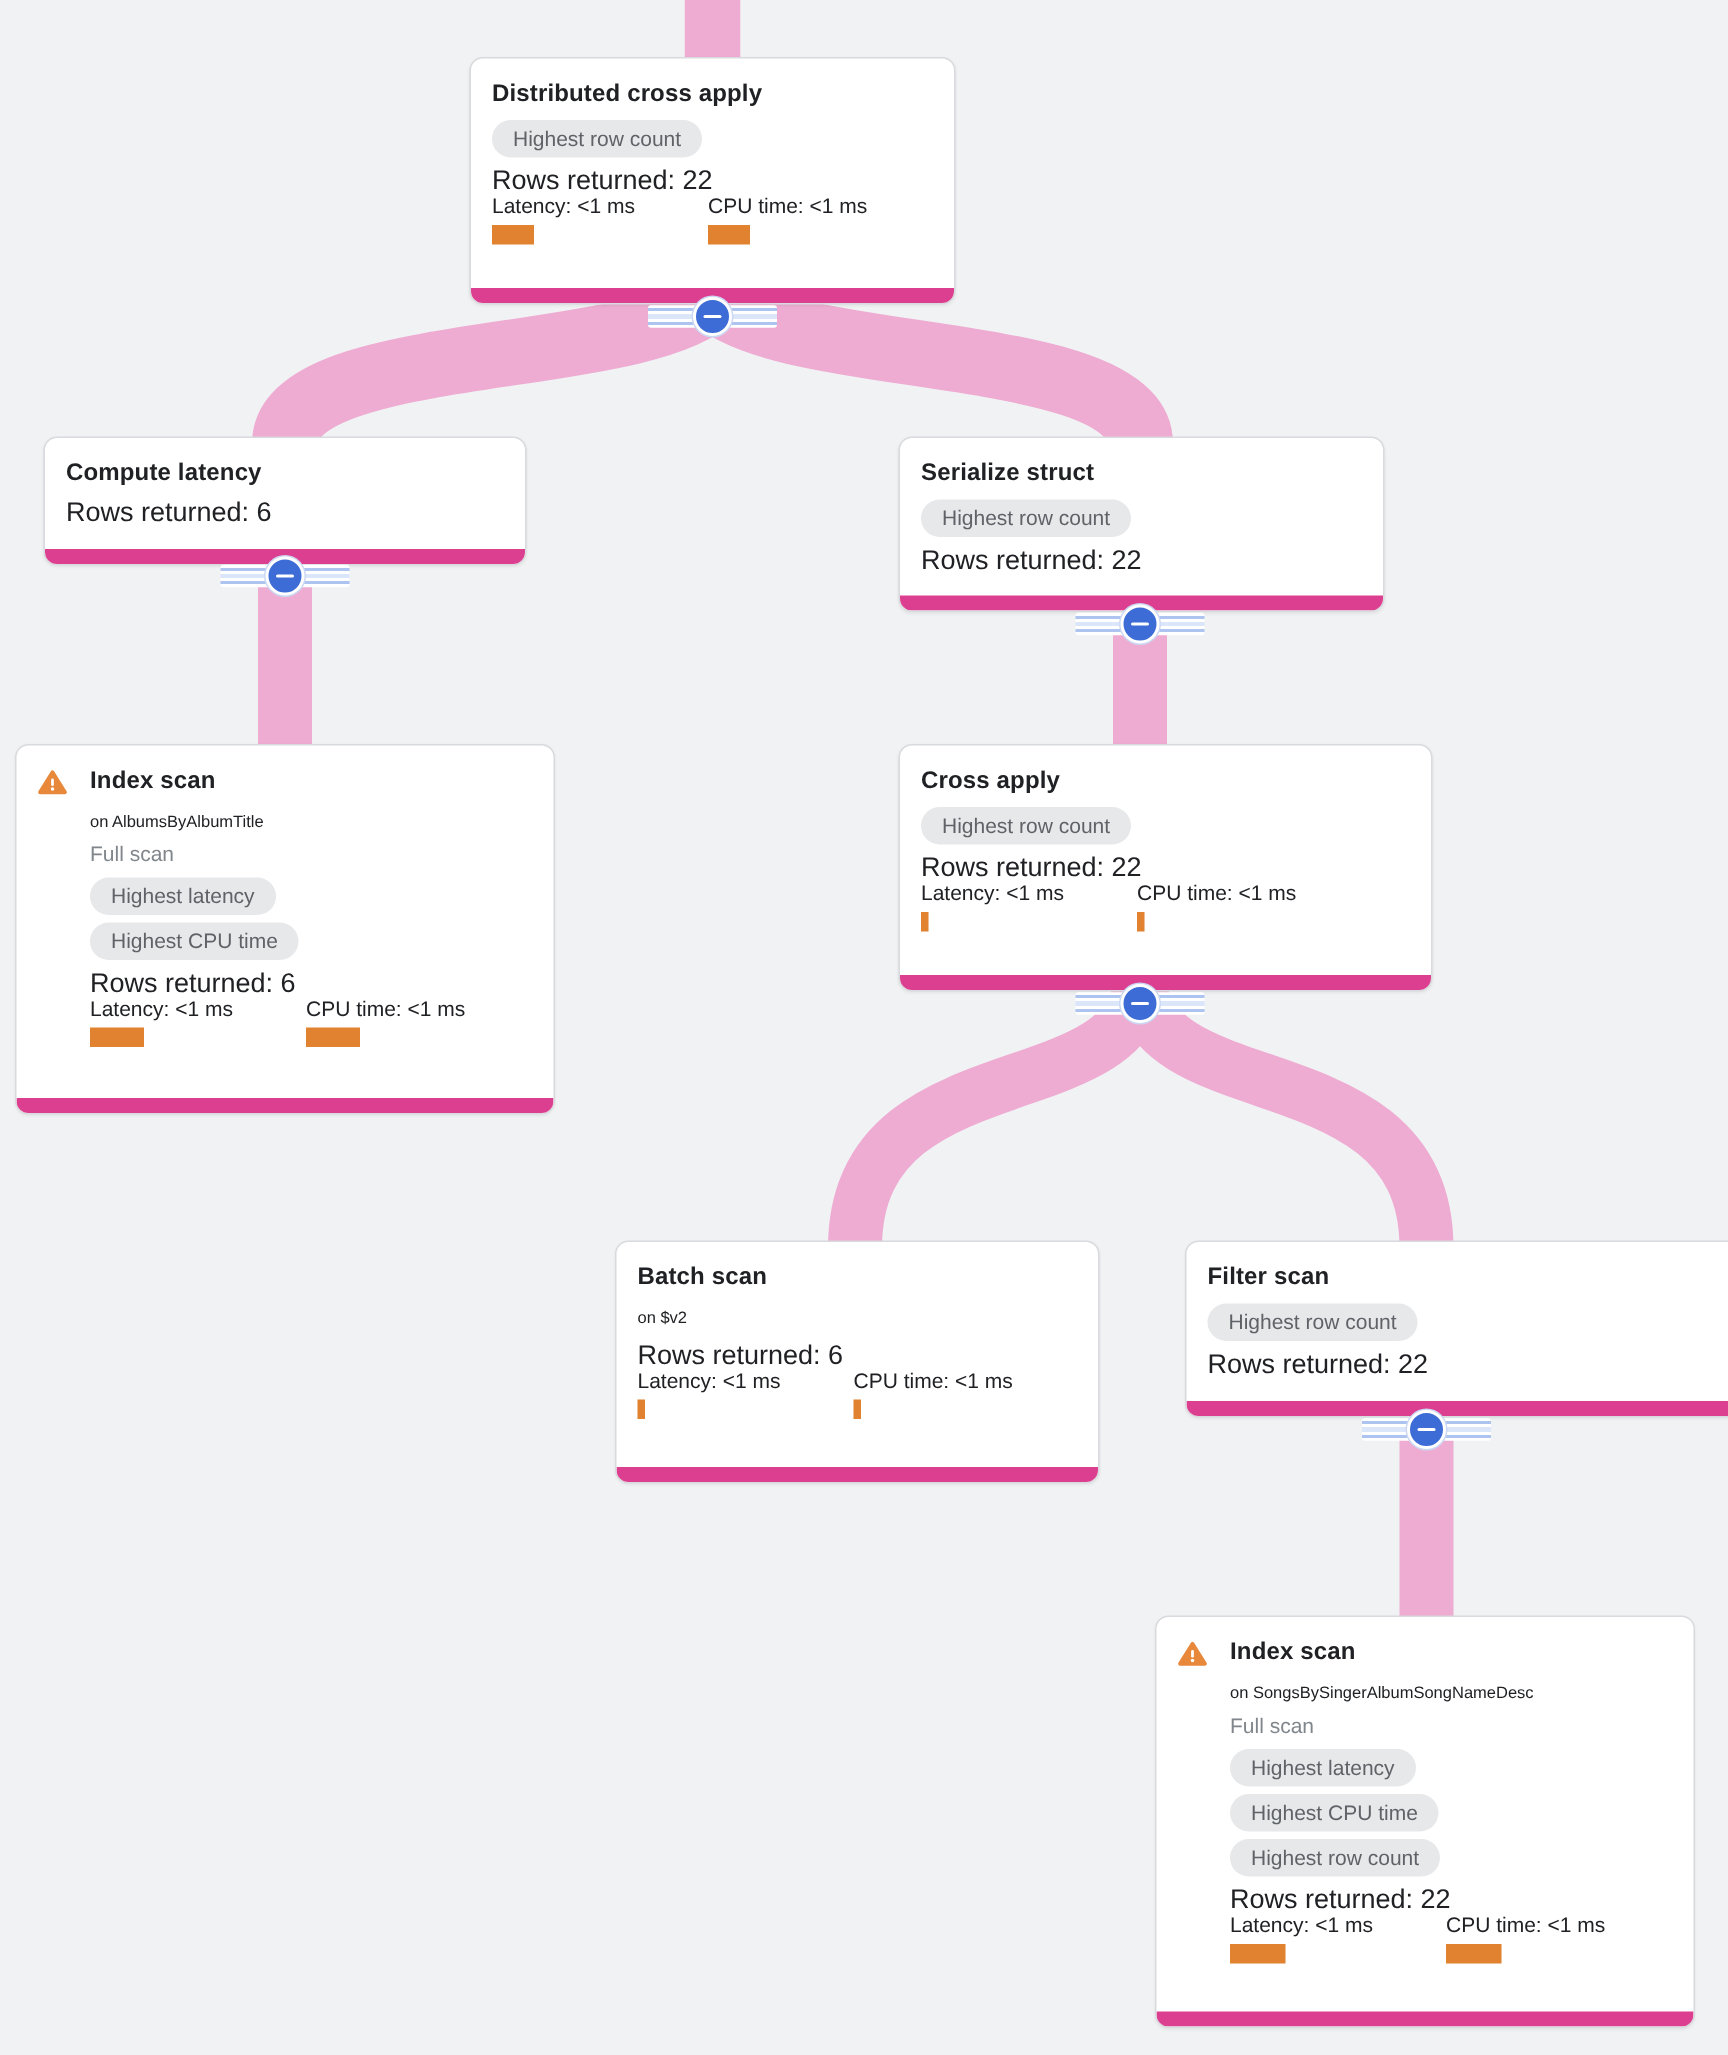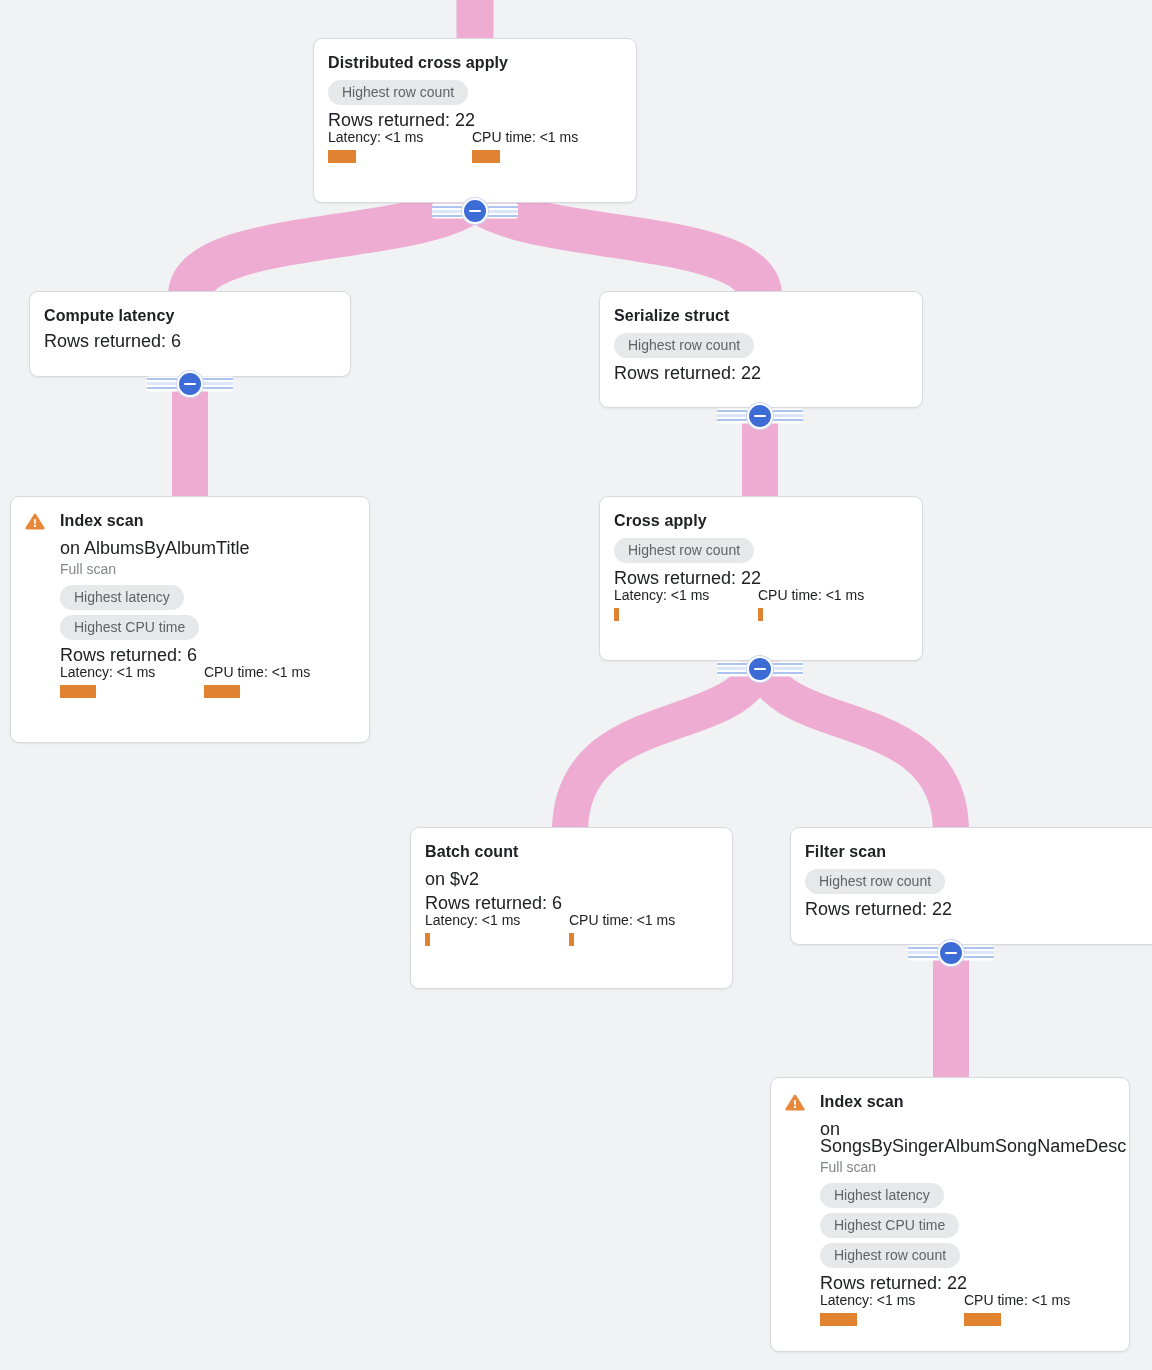--- a/index.html
+++ b/index.html
@@ -15,40 +15,40 @@
   svg.links{position:absolute;left:0;top:0;z-index:0;}
   .link{fill:none;stroke:var(--link,#eeacd2);}
 
   
   .node{
     position:absolute;
     background:#ffffff;
     border:1px solid var(--node-border,#d8dadd);
     border-radius:9px;
     box-shadow:0 1px 2px rgba(60,64,67,.08);
-    display:flex;flex-direction:row;
+    display:flex;flex-direction:column;
     box-sizing:border-box;
     z-index:1;
     overflow:hidden;
   }
   .node-body{padding:14px 14px 10px 14px;flex:1;box-sizing:border-box;}
   .with-icon{display:flex;gap:15px;}
   .warn{width:20px;flex:none;padding-top:1px;}
   .content{flex:1;min-width:0;}
   .strip{
     height:10px;flex:none;
     background:var(--node-accent,#dd3f90);
   }
   .title{
     font-size:16px;font-weight:600;letter-spacing:.1px;
     color:var(--text-primary,#202124);
     line-height:20px;
   }
   .sub{
-    font-size:18px;color:var(--text-primary,#202124);
+    font-size:11px;color:var(--text-primary,#202124);
     margin-top:9px;line-height:17px;
   }
   .scan-type{
     font-size:14px;color:var(--text-secondary,#80868b);
     margin-top:4px;line-height:17px;
   }
   .badges{margin-top:7px;}
   .badge-row{margin-top:5px;}
   .badge{
     display:inline-block;
@@ -182,21 +182,21 @@
           <div class="metric">
             <div class="m-label">CPU time: &lt;1 ms</div>
             <div class="m-bar" style="width: 36px;"></div>
           </div>
         </div>
       </div>
     </div>
     <div class="strip"></div>
   </div>
 
-  <div class="node" style="left:599px;top:496px;width:324px;height:165px">
+  <div class="node" style="left:599px;top:496px;width:356px;height:165px">
     <div class="node-body">
       <div class="title">Cross apply</div>
       <div class="badges">
         <span class="badge">Highest row count</span>
       </div>
       <div class="rows">Rows returned: 22</div>
       <div class="metrics">
         <div class="metric">
           <div class="m-label">Latency: &lt;1 ms</div>
           <div class="m-bar" style="width: 5px;"></div>
@@ -205,21 +205,21 @@
           <div class="m-label">CPU time: &lt;1 ms</div>
           <div class="m-bar" style="width: 5px;"></div>
         </div>
       </div>
     </div>
     <div class="strip"></div>
   </div>
 
   <div class="node" style="left:410px;top:827px;width:323px;height:162px">
     <div class="node-body">
-      <div class="title">Batch count</div>
+      <div class="title">Batch scan</div>
       <div class="sub">on $v2</div>
       <div class="rows">Rows returned: 6</div>
       <div class="metrics">
         <div class="metric">
           <div class="m-label">Latency: &lt;1 ms</div>
           <div class="m-bar" style="width: 5px;"></div>
         </div>
         <div class="metric">
           <div class="m-label">CPU time: &lt;1 ms</div>
           <div class="m-bar" style="width: 5px;"></div>

